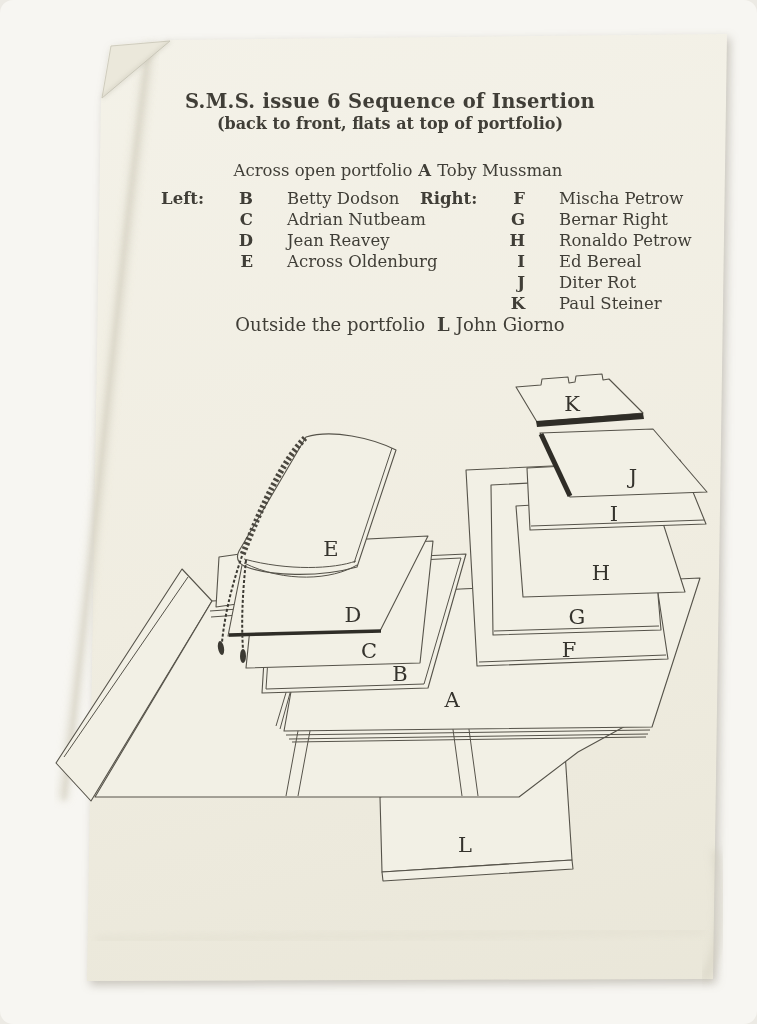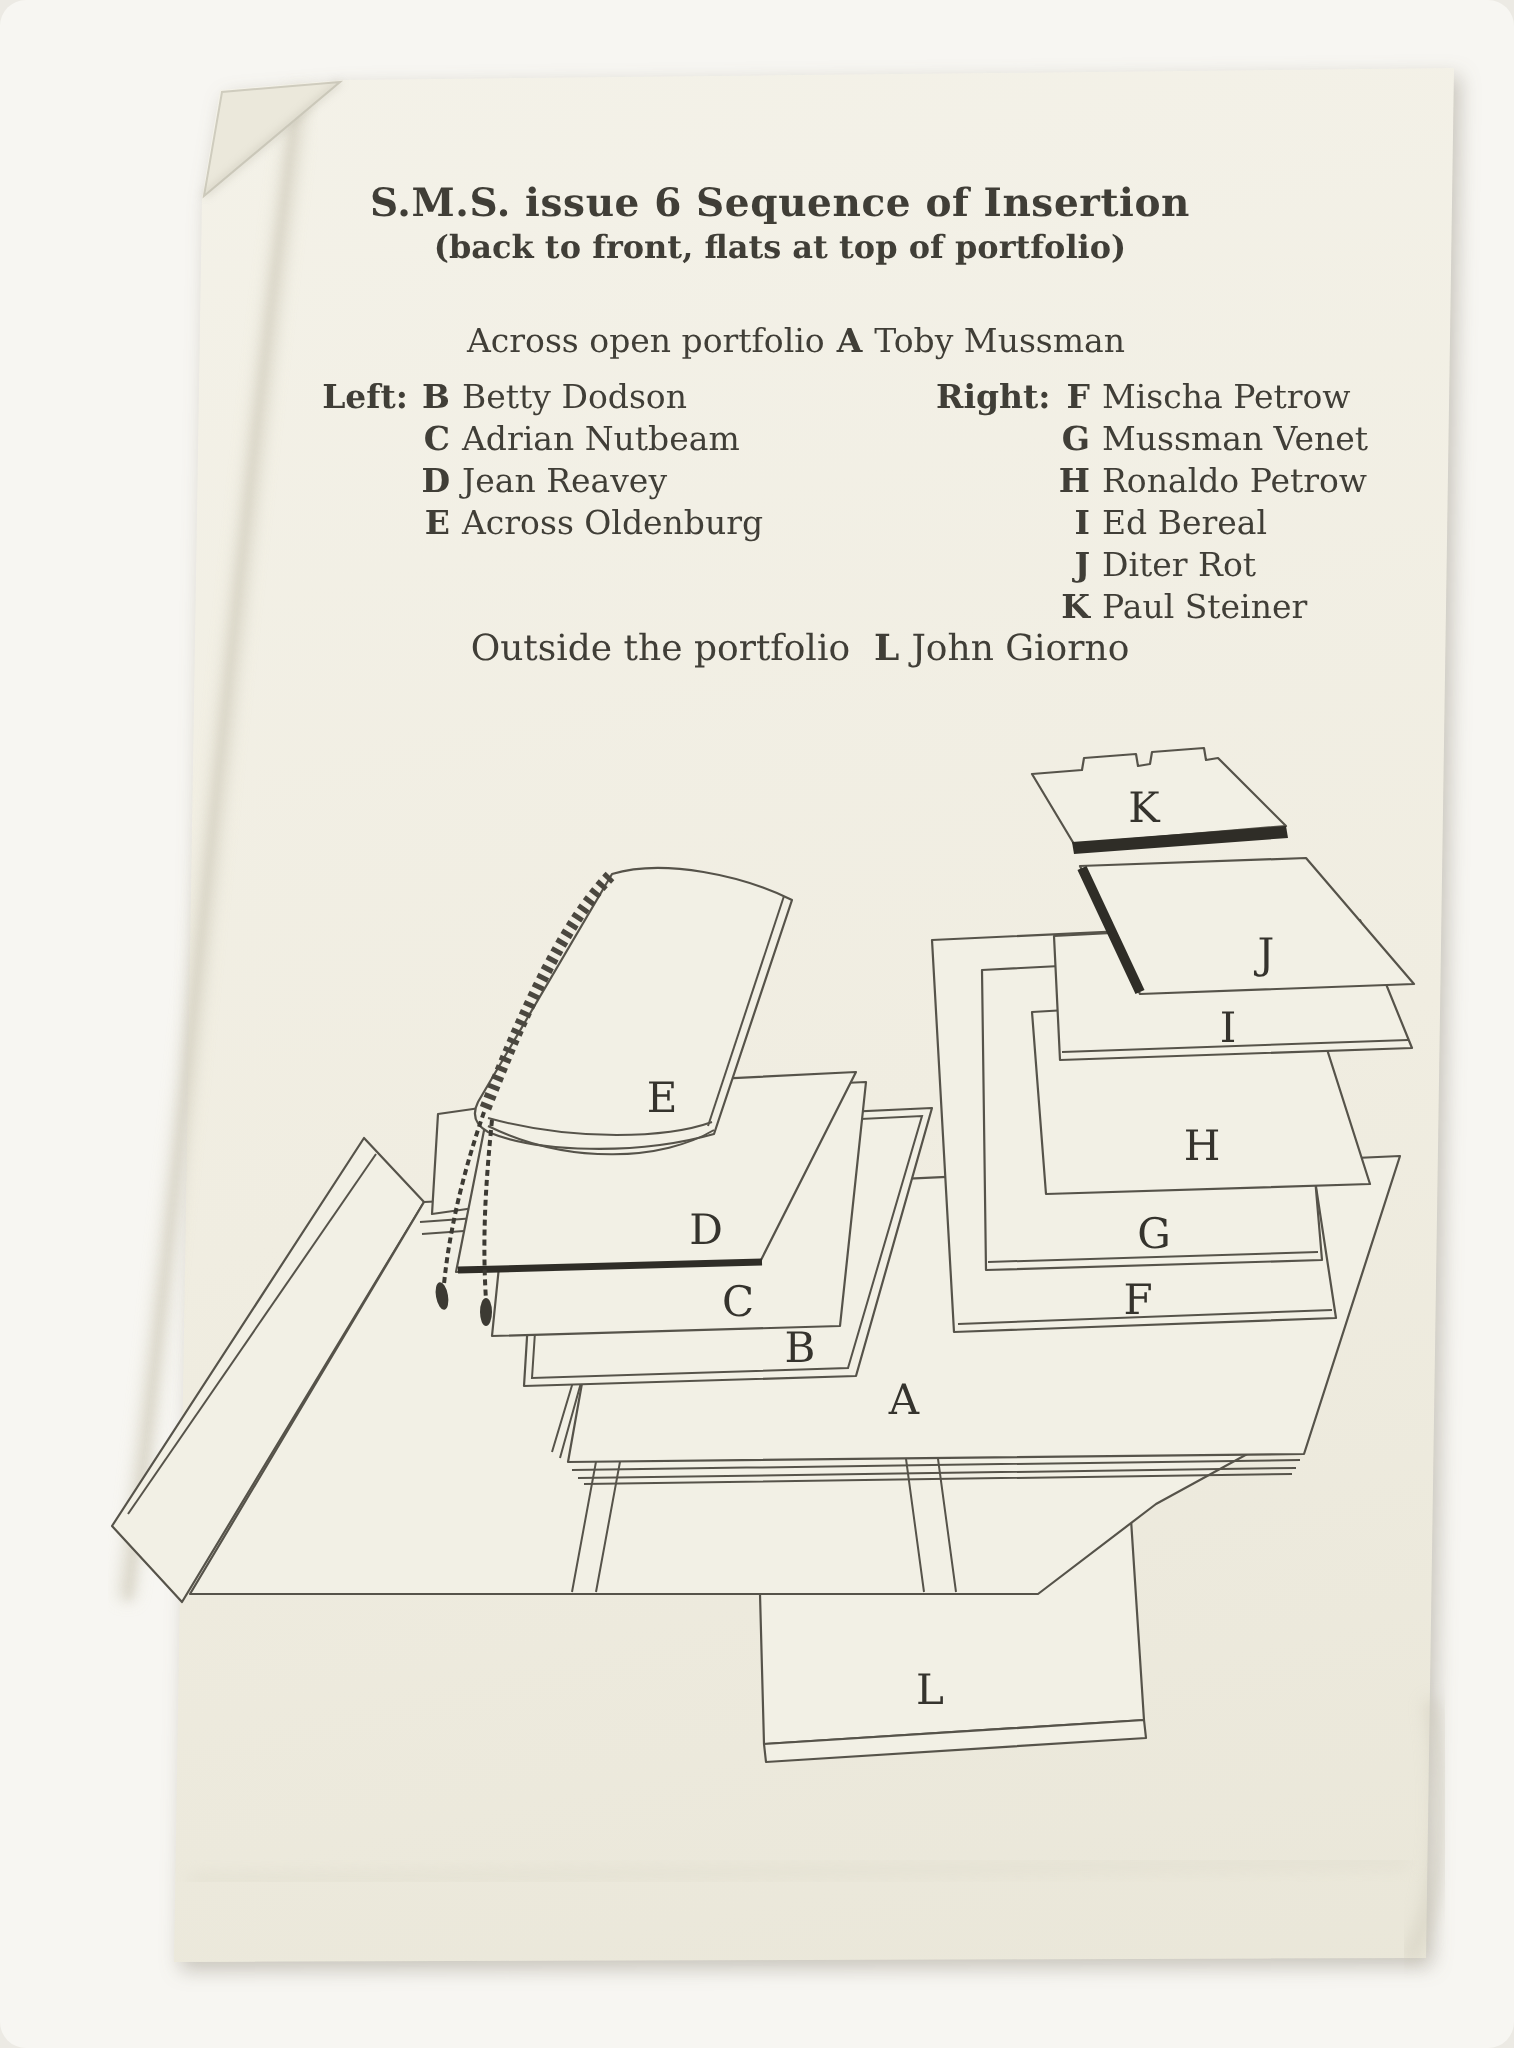--- a/index.html
+++ b/index.html
@@ -14,24 +14,24 @@
   #title{left:90px;width:600px;top:90px;font-size:19.5px;font-weight:700;letter-spacing:.3px;}
   #subtitle{left:90px;width:600px;top:114px;font-size:16px;font-weight:700;}
   #across{left:98px;width:600px;top:161px;font-size:16.5px;}
   #outside{left:100px;width:600px;top:314px;font-size:18px;}
   .b{font-weight:700;}
   .gap-s{display:inline-block;width:6px;}
   .gap-m{display:inline-block;width:12px;}
   .col{position:absolute;top:188px;font-size:16.5px;color:#403e37;}
   #col-left{left:158px;}
   #col-right{left:420px;}
-  .row{display:flex;line-height:21px;white-space:nowrap;}
+  .row{display:flex;line-height:21px;white-space:nowrap;gap:28px;}
   .pfx{display:inline-block;text-align:right;font-weight:700;padding-right:5px;}
   #col-left .pfx{width:46px;}
-  #col-right .pfx{width:56px;margin-left:48px;}
+  #col-right .pfx{width:56px;}
   .ltr{display:inline-block;width:16px;text-align:right;font-weight:700;}
   .nm{padding-left:6px;}
   svg{position:absolute;inset:0;}
   .sheet{fill:#f2f0e5;stroke:#56534a;stroke-width:1.1;stroke-linejoin:round;}
   .thin{fill:none;stroke:#56534a;stroke-width:1;}
   .dark{stroke:#2f2d27;}
   .lbl{font-family:"DejaVu Serif","Liberation Serif",serif;font-size:21px;fill:#35332d;}
 </style>
 </head>
 <body>
@@ -73,21 +73,21 @@
 
   <div id="col-right" class="col">
     <div class="row">
         <span class="pfx">Right:</span>
         <span class="ltr">F</span>
         <span class="nm">Mischa Petrow</span>
       </div>
     <div class="row">
         <span class="pfx"></span>
         <span class="ltr">G</span>
-        <span class="nm">Mussman Venet</span>
+        <span class="nm">Bernar Right</span>
       </div>
     <div class="row">
         <span class="pfx"></span>
         <span class="ltr">H</span>
         <span class="nm">Ronaldo Petrow</span>
       </div>
     <div class="row">
         <span class="pfx"></span>
         <span class="ltr">I</span>
         <span class="nm">Ed Bereal</span>

